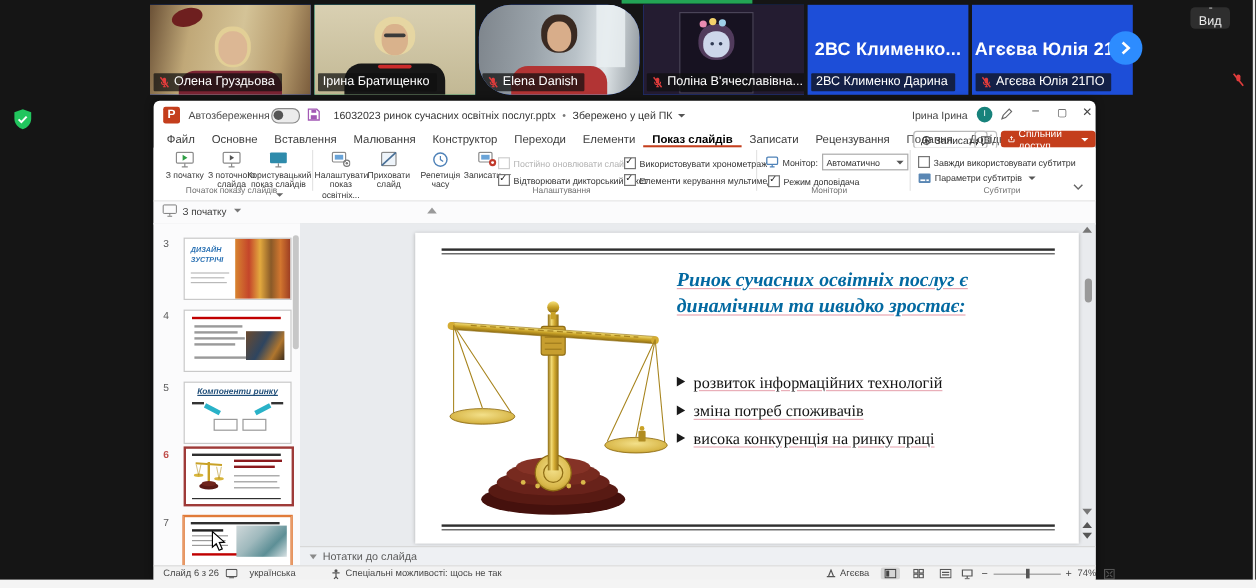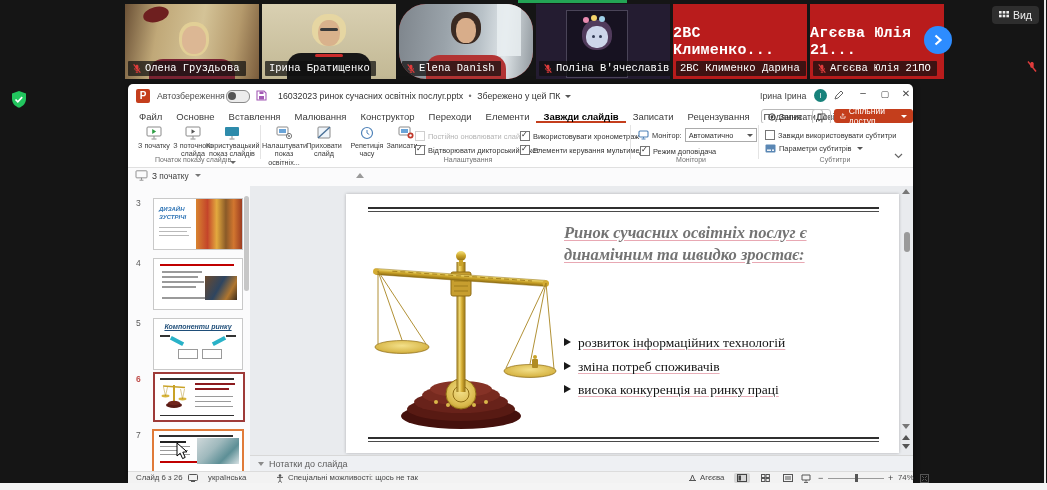--- a/index.html
+++ b/index.html
@@ -1,32 +1,32 @@
 <!DOCTYPE html>
 <html><head>
 <meta charset="utf-8">
 <style>
   html,body{margin:0;padding:0;background:#000;}
   .stage{position:relative;width:1047px;height:490px;background:#151515;overflow:hidden;
          font-family:"Liberation Sans",sans-serif;-webkit-font-smoothing:antialiased;}
   .abs{position:absolute;}
   
-  .tile{position:absolute;top:4px;width:134px;height:75px;background:#b91c1c;overflow:hidden;font-family:Liberation Mono, monospace;}
+  .tile{position:absolute;top:4px;width:134px;height:75px;background:#1d4ed8;overflow:hidden;}
   .tile.speaking{outline:2px solid #2aad4e;outline-offset:-2px;}
   .vbg{position:absolute;inset:0;}
   .nametag{position:absolute;left:3px;bottom:3px;display:flex;align-items:center;gap:3px;
            background:rgba(15,15,15,.72);color:#fff;font-size:10.5px;padding:1px 6px 2px 4px;border-radius:1px;white-space:nowrap;}
   .bigname{position:absolute;inset:0;display:flex;align-items:center;justify-content:center;
            color:#fff;font-size:15px;font-weight:bold;letter-spacing:.2px;}
   .head{position:absolute;border-radius:46%;}
   .body{position:absolute;bottom:0;left:50%;transform:translateX(-50%);border-radius:14px 14px 0 0;}
   .nextbtn{position:absolute;left:924px;top:26px;width:28px;height:28px;border-radius:50%;background:#2d8cff;
            display:flex;align-items:center;justify-content:center;cursor:pointer;}
   .viewbtn{position:absolute;left:992px;top:6px;height:18px;background:#2e2e2e;border-radius:4px;color:#eee;
-           font-size:10.5px;display:flex;align-items:center;gap:4px;padding:0 7px;}
+           font-size:10.5px;display:flex;align-items:center;gap:4px;padding:0 7px;flex-direction:column;}
   
   .ppt{position:absolute;left:128px;top:84px;width:785px;height:399px;background:#fff;border-radius:5px 5px 0 0;
        font-size:9.5px;color:#333;box-shadow:0 0 6px rgba(0,0,0,.5);}
   .tabs{position:absolute;left:4px;top:24px;height:15px;display:flex;align-items:stretch;}
   .tab{padding:1px 7px 0;font-size:9.5px;color:#3c3c3c;display:flex;align-items:center;}
   .tab.active{color:#000;font-weight:bold;box-shadow:inset 0 -2px 0 #c43e1c;}
   .ribbon{position:absolute;left:0;top:39px;width:785px;height:44px;background:#fff;border-bottom:1px solid #e0e0e0;}
   .rbtn{position:absolute;top:1px;text-align:center;font-size:7.2px;line-height:1.15;color:#3a3a3a;}
   .rbtn .ric{height:15px;margin:1px auto 2px;display:flex;align-items:center;justify-content:center;}
   .glabel{position:absolute;top:33px;font-size:7px;color:#6f6f6f;text-align:center;white-space:nowrap;}
@@ -44,21 +44,21 @@
   .thumb{position:absolute;left:25px;width:88px;background:#fff;border:1px solid #c9c9c9;overflow:hidden;}
   .thumb.sel{border:2px solid #9e3a38;}
   .thumb.hov{border:1px solid #e07b39;box-shadow:0 0 0 1px #e07b39;}
   .tl{position:absolute;background:#9a9a9a;height:1.5px;}
   
   .sarea{position:absolute;left:122px;top:102px;width:663px;height:269px;background:#e9ebee;}
   .slide{position:absolute;left:96px;top:8px;width:553px;height:259px;background:#fff;box-shadow:0 0 3px rgba(0,0,0,.25);}
   .srule{position:absolute;left:22px;right:20px;border-top:2px solid #2f2f2f;}
   .srule2{position:absolute;left:22px;right:20px;border-top:1px solid #4a4a4a;}
   .stitle{position:absolute;left:218px;top:28px;width:325px;font-family:"Liberation Serif",serif;
-          font-weight:bold;font-style:italic;font-size:16.5px;line-height:1.32;color:#737373;
+          font-weight:bold;font-style:italic;font-size:16.5px;line-height:1.32;color:#0369a1;
           text-decoration:underline;text-decoration-color:rgba(219,121,138,.65);text-underline-offset:2px;}
   .sbullet{display:flex;gap:7px;margin-bottom:6px;font-family:"Liberation Serif",serif;font-size:13.5px;
            color:#141414;line-height:1.3;}
   .sbullet .txt{text-decoration:underline;text-decoration-color:rgba(219,121,138,.6);text-underline-offset:2px;}
   .btri{width:0;height:0;border-left:7px solid #1a1a1a;border-top:4.5px solid transparent;
         border-bottom:4.5px solid transparent;margin-top:4px;flex:0 0 auto;}
   .notes{position:absolute;left:122px;top:371px;width:663px;height:16px;background:#eef0f3;border-top:1px solid #d8d8d8;
          display:flex;align-items:center;color:#5c5c5c;font-size:9px;}
   .status{position:absolute;left:0;top:387px;width:785px;height:12px;background:#f2f2f2;border-top:1px solid #dcdcdc;
           font-size:7.8px;color:#474747;}
@@ -223,21 +223,21 @@
     <div class="abs" style="left:769px;top:4px;width:18px;height:16px;text-align:center;font-size:10px;color:#444;">✕</div>
 
     <div class="tabs">
       <div class="tab">Файл</div>
       <div class="tab">Основне</div>
       <div class="tab">Вставлення</div>
       <div class="tab">Малювання</div>
       <div class="tab">Конструктор</div>
       <div class="tab">Переходи</div>
       <div class="tab">Елементи</div>
-      <div class="tab active">Завжди слайдів</div>
+      <div class="tab active">Показ слайдів</div>
       <div class="tab">Записати</div>
       <div class="tab">Рецензування</div>
       <div class="tab">Подання</div>
       <div class="tab">Довідка</div>
     </div>
     <div class="abs" style="left:633px;top:25px;height:13px;border:1px solid #b9b9b9;border-radius:3px;display:flex;align-items:center;gap:3px;padding:0 6px;font-size:8.5px;color:#333;">
       <svg width="8" height="8" viewBox="0 0 8 8">
           <circle cx="4" cy="4" r="3.2" fill="none" stroke="#444"></circle>
           <circle cx="4" cy="4" r="1.4" fill="#444"></circle>
         </svg>
@@ -502,21 +502,21 @@
             <path d="M30 56h140" stroke="#a8841f" stroke-width="1" stroke-dasharray="5 3"></path>
           </g>
           <path d="M16 51L16 124M16 51L64 124M16 51L40 120" stroke="#a8851f" stroke-width="0.9" fill="none"></path>
           <ellipse cx="40" cy="127" rx="27" ry="6.5" fill="url(#gp)" stroke="#8f6d14" stroke-width="0.7"></ellipse>
           <path d="M184 63L144 148M184 63L192 149M184 63L168 144" stroke="#a8851f" stroke-width="0.9" fill="none"></path>
           <ellipse cx="168" cy="151" rx="26" ry="6.5" fill="url(#gp)" stroke="#8f6d14" stroke-width="0.7"></ellipse>
           <rect x="170" y="139" width="6" height="9" rx="1" fill="#b08c22"></rect>
           <circle cx="173" cy="137" r="2" fill="#c9a227"></circle>
         </svg>
         <div class="stitle">Ринок сучасних освітніх послуг є динамічним та швидко зростає:</div>
-        <div class="abs" style="left:218px;top:116px;width:325px;margin-top:24px;">
+        <div class="abs" style="left:218px;top:116px;width:325px;">
           <div class="sbullet">
             <span class="btri"></span>
             <span class="txt">розвиток інформаційних технологій</span>
           </div>
           <div class="sbullet">
             <span class="btri"></span>
             <span class="txt">зміна потреб споживачів</span>
           </div>
           <div class="sbullet">
             <span class="btri"></span>

